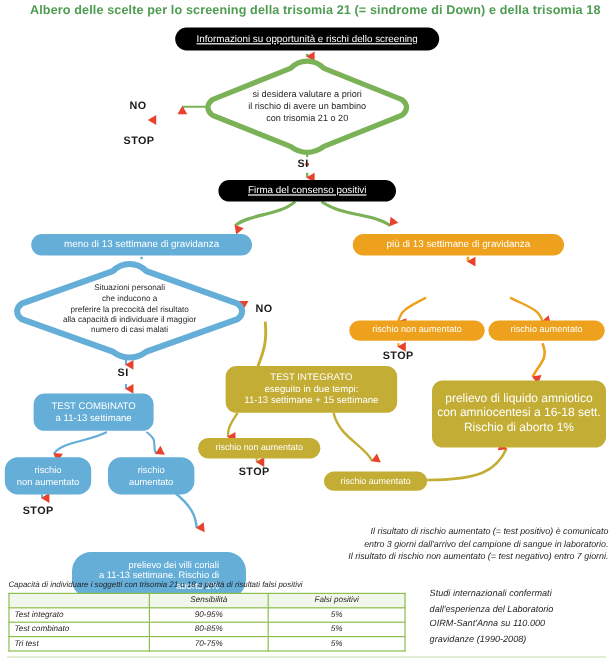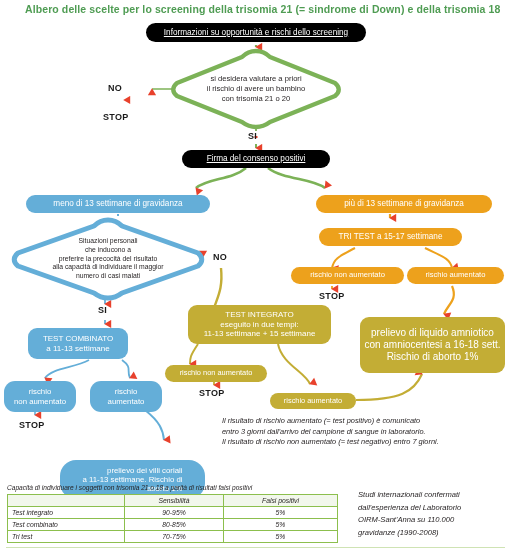--- a/index.html
+++ b/index.html
@@ -158,39 +158,38 @@
 
   <div class="tlabel" style="left:108px;top:83px;">NO</div>
   <div class="tlabel" style="left:103px;top:112px;">STOP</div>
 
   <div class="tlabel" style="left:248px;top:131px;">SI</div>
 
   <div class="node pill green" style="left:182px;top:150px;width:148px;height:18px;font-size:8.2px;">Firma del consenso positivi</div>
 
   <div class="node pill blue" style="left:26px;top:195px;width:184px;height:18px;font-size:8.2px;">meno di 13 settimane di gravidanza</div>
 
-  <div class="node pill orange" style="left:316px;top:195px;width:176px;height:18px;font-size:8.2px;">più di 13 settimane di gravidanza</div>
+  <div class="node pill orange" style="left:294px;top:195px;width:176px;height:18px;font-size:8.2px;">più di 13 settimane di gravidanza</div>
 
   <div class="rhomb" style="left:8px;top:216px;width:200px;height:86px;">
     <svg width="200" height="86" viewBox="0 0 200 86" xmlns="http://www.w3.org/2000/svg">
       <path d="M100,4 C106,4 111,7 114,10 L190,37 C195,41 195,46 190,50 L114,77
                C110,80 104,82 100,82 C96,82 90,80 86,77 L10,50 C5,46 5,41 10,37
                L86,10 C89,7 94,4 100,4 Z" fill="#ffffff" stroke="#64aed8" stroke-width="5" stroke-linejoin="round"></path>
     </svg>
     <div class="lbl" style="font-size:6.8px;white-space:pre-line;">Situazioni personali
 che inducono a
 preferire la precocità del risultato
 alla capacità di individuare il maggior
 numero di casi malati</div>
   </div>
 
   <div class="tlabel" style="left:213px;top:252px;">NO</div>
   <div class="tlabel" style="left:98px;top:305px;">SI</div>
 
-  <div class="node pill orange" style="left:319px;top:228px;width:143px;height:18px;font-size:8.2px;">TRI TEST a 15-17 settimane</div>
 
   <div class="node pill orange" style="left:291px;top:267px;width:113px;height:17px;font-size:7.6px;">rischio non aumentato</div>
   <div class="node pill orange" style="left:407px;top:267px;width:97px;height:17px;font-size:7.6px;">rischio aumentato</div>
   <div class="tlabel" style="left:319px;top:291px;">STOP</div>
 
   <div class="node blue" style="left:28px;top:328px;width:100px;height:31px;font-size:8px;white-space:pre-line;">TEST COMBINATO
 a 11-13 settimane</div>
 
   <div class="node gold" style="left:188px;top:305px;width:143px;height:39px;font-size:8px;white-space:pre-line;">TEST INTEGRATO
 eseguito in due tempi:
@@ -207,21 +206,21 @@
   <div class="tlabel" style="left:199px;top:388px;">STOP</div>
 
   <div class="node gold" style="left:360px;top:317px;width:145px;height:56px;font-size:10px;white-space:pre-line;">prelievo di liquido amniotico
 con amniocentesi a 16-18 sett.
 Rischio di aborto 1%</div>
 
   <div class="node blue" style="left:60px;top:460px;width:145px;height:39px;font-size:7.8px;white-space:pre-line;border-radius:16px;text-align:right;">prelievo dei villi coriali
 a 11-13 settimane. Rischio di
 aborto 1%</div>
 
-  <div class="note" style="left:222px;top:416px;width:285px;white-space:pre-line;">Il risultato di rischio aumentato (= test positivo) è comunicato
+  <div class="note" style="left:222px;top:438px;width:285px;white-space:pre-line;text-align:right;">Il risultato di rischio aumentato (= test positivo) è comunicato
 entro 3 giorni dall'arrivo del campione di sangue in laboratorio.
 Il risultato di rischio non aumentato (= test negativo) entro 7 giorni.</div>
 
   <div class="note-right" style="left:358px;top:489px;width:152px;white-space:pre-line;">Studi internazionali confermati
 dall'esperienza del Laboratorio
 OIRM-Sant'Anna su 110.000
 gravidanze (1990-2008)</div>
 
   <div class="tbl-cap">Capacità di individuare i soggetti con trisomia 21 o 18 a parità di risultati falsi positivi</div>
 

